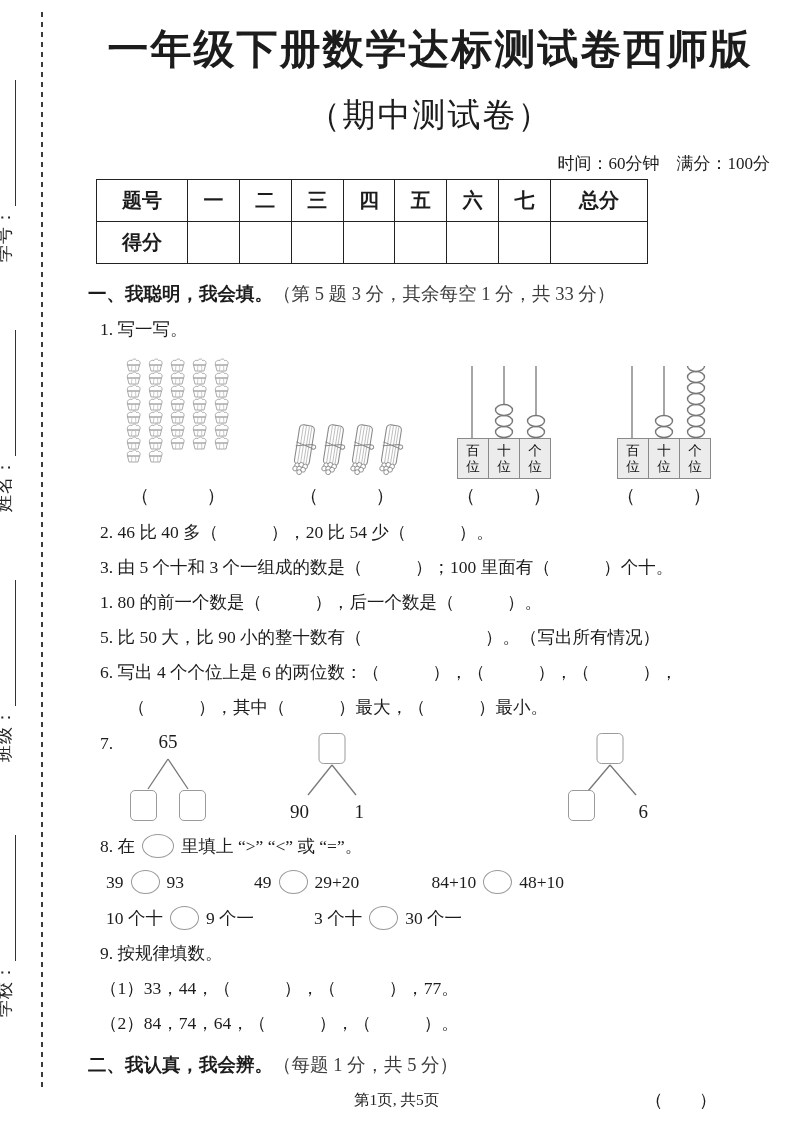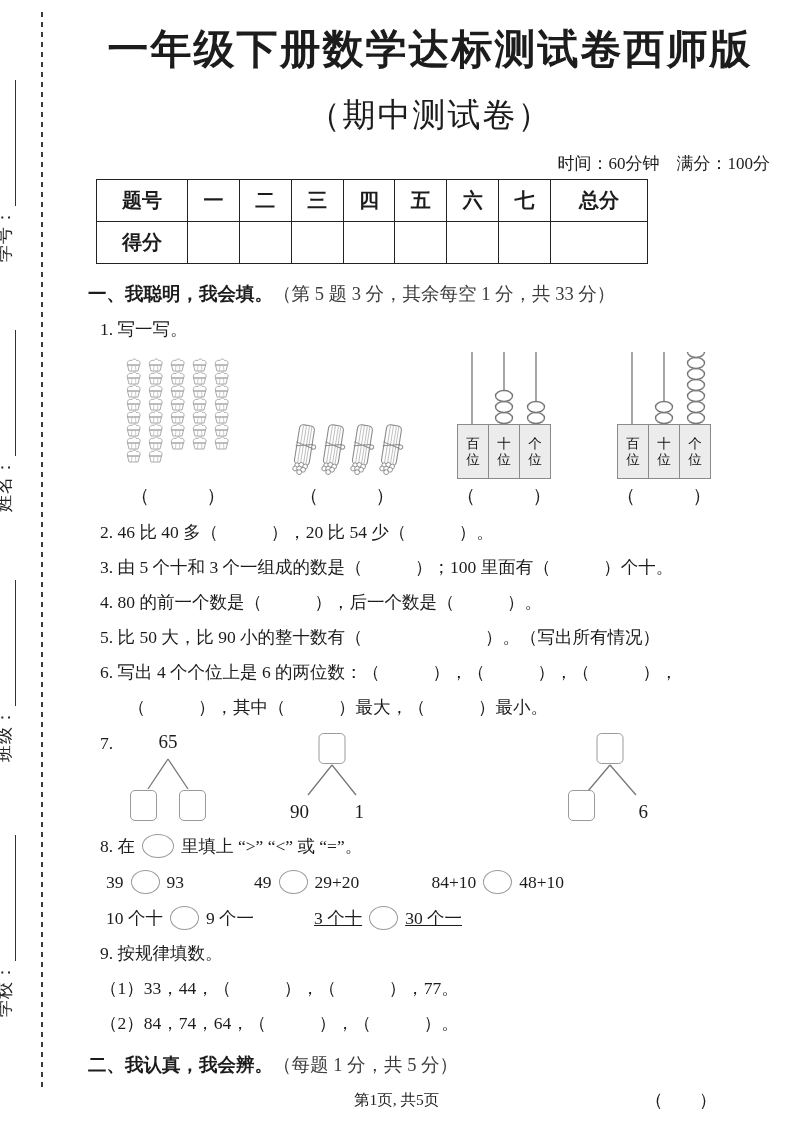--- a/index.html
+++ b/index.html
@@ -39,21 +39,21 @@
   .qline.indent2{padding-left:40px;}
   
   .visuals{display:flex;margin-top:16px;height:152px;padding-left:24px;}
   .vcol{display:flex;flex-direction:column;align-items:center;}
   .icon-area{height:122px;display:flex;align-items:flex-end;justify-content:center;}
   .bracket{font-size:19px;margin-top:4px;}
   .cupgrid{display:grid;grid-template-columns:repeat(5,22px);grid-auto-rows:13px;align-self:flex-start;}
   .bundles{display:flex;align-items:flex-end;}
   .abacus{width:96px;display:flex;flex-direction:column;align-items:center;}
   .abase{display:flex;width:92px;border:1.2px solid #8a8a8a;background:#ececec;}
-  .acell{flex:1;border-right:1.2px solid #8a8a8a;display:flex;justify-content:center;padding:11px 0;}
+  .acell{flex:1;border-right:1.2px solid #8a8a8a;display:flex;justify-content:center;padding:4px 0;}
   .acell:last-child{border-right:none;}
   .acell-inner{width:1em;font-size:13.5px;line-height:15.5px;word-break:break-all;text-align:center;color:#111;}
   
   .bondrow{display:flex;margin-top:14px;padding-left:12px;align-items:flex-start;}
   .q7num{font-size:17.5px;width:22px;}
   .bond{position:relative;width:120px;height:90px;font-size:19px;}
   .bond svg{position:absolute;left:0;top:0;}
   .bnode{position:absolute;}
   .bbox{width:25px;height:29px;border:1.5px solid #9a9a9a;border-radius:5px;background:#fff;}
   .btext{font-size:19px;}
@@ -495,21 +495,21 @@
               </div>
             </div>
           </div>
         </div>
       <span class="bracket">（　　　）</span>
     </div>
   </div>
 
   <div class="qline">2. 46 比 40 多（　　　），20 比 54 少（　　　）。</div>
   <div class="qline">3. 由 5 个十和 3 个一组成的数是（　　　）；100 里面有（　　　）个十。</div>
-  <div class="qline">4. 80 的前一个数是（　　　），后一个数是（　　　）。</div>
+  <div class="qline">1. 80 的前一个数是（　　　），后一个数是（　　　）。</div>
   <div class="qline">5. 比 50 大，比 90 小的整十数有（　　　　　　　）。（写出所有情况）</div>
   <div class="qline">6. 写出 4 个个位上是 6 的两位数：（　　　），（　　　），（　　　），</div>
   <div class="qline indent2">（　　　），其中（　　　）最大，（　　　）最小。</div>
 
   <div class="bondrow">
     <span class="q7num">7.</span>
 
     <div class="bond" style="width:92px;">
       <svg width="92" height="90">
         <line class="ln" x1="46" y1="26" x2="26" y2="56"></line>
@@ -552,21 +552,21 @@
       <span>49</span><span class="circle"></span><span>29+20</span>
     </span>
     <span class="grp" style="margin-left:72px;">
       <span>84+10</span><span class="circle"></span><span>48+10</span>
     </span>
   </div>
   <div class="cmprow">
     <span class="grp" style="margin-left:6px;">
       <span>10 个十</span><span class="circle"></span><span>9 个一</span>
     </span>
-    <span class="grp" style="margin-left:60px;text-decoration:underline;">
+    <span class="grp" style="margin-left:60px;">
       <span>3 个十</span><span class="circle"></span><span>30 个一</span>
     </span>
   </div>
 
   <div class="qline">9. 按规律填数。</div>
   <div class="qline">（1）33，44，（　　　），（　　　），77。</div>
   <div class="qline">（2）84，74，64，（　　　），（　　　）。</div>
 
   <div class="sec-head">
     <span class="sec-title">二、我认真，我会辨。</span><span class="sec-note">（每题 1 分，共 5 分）</span>

